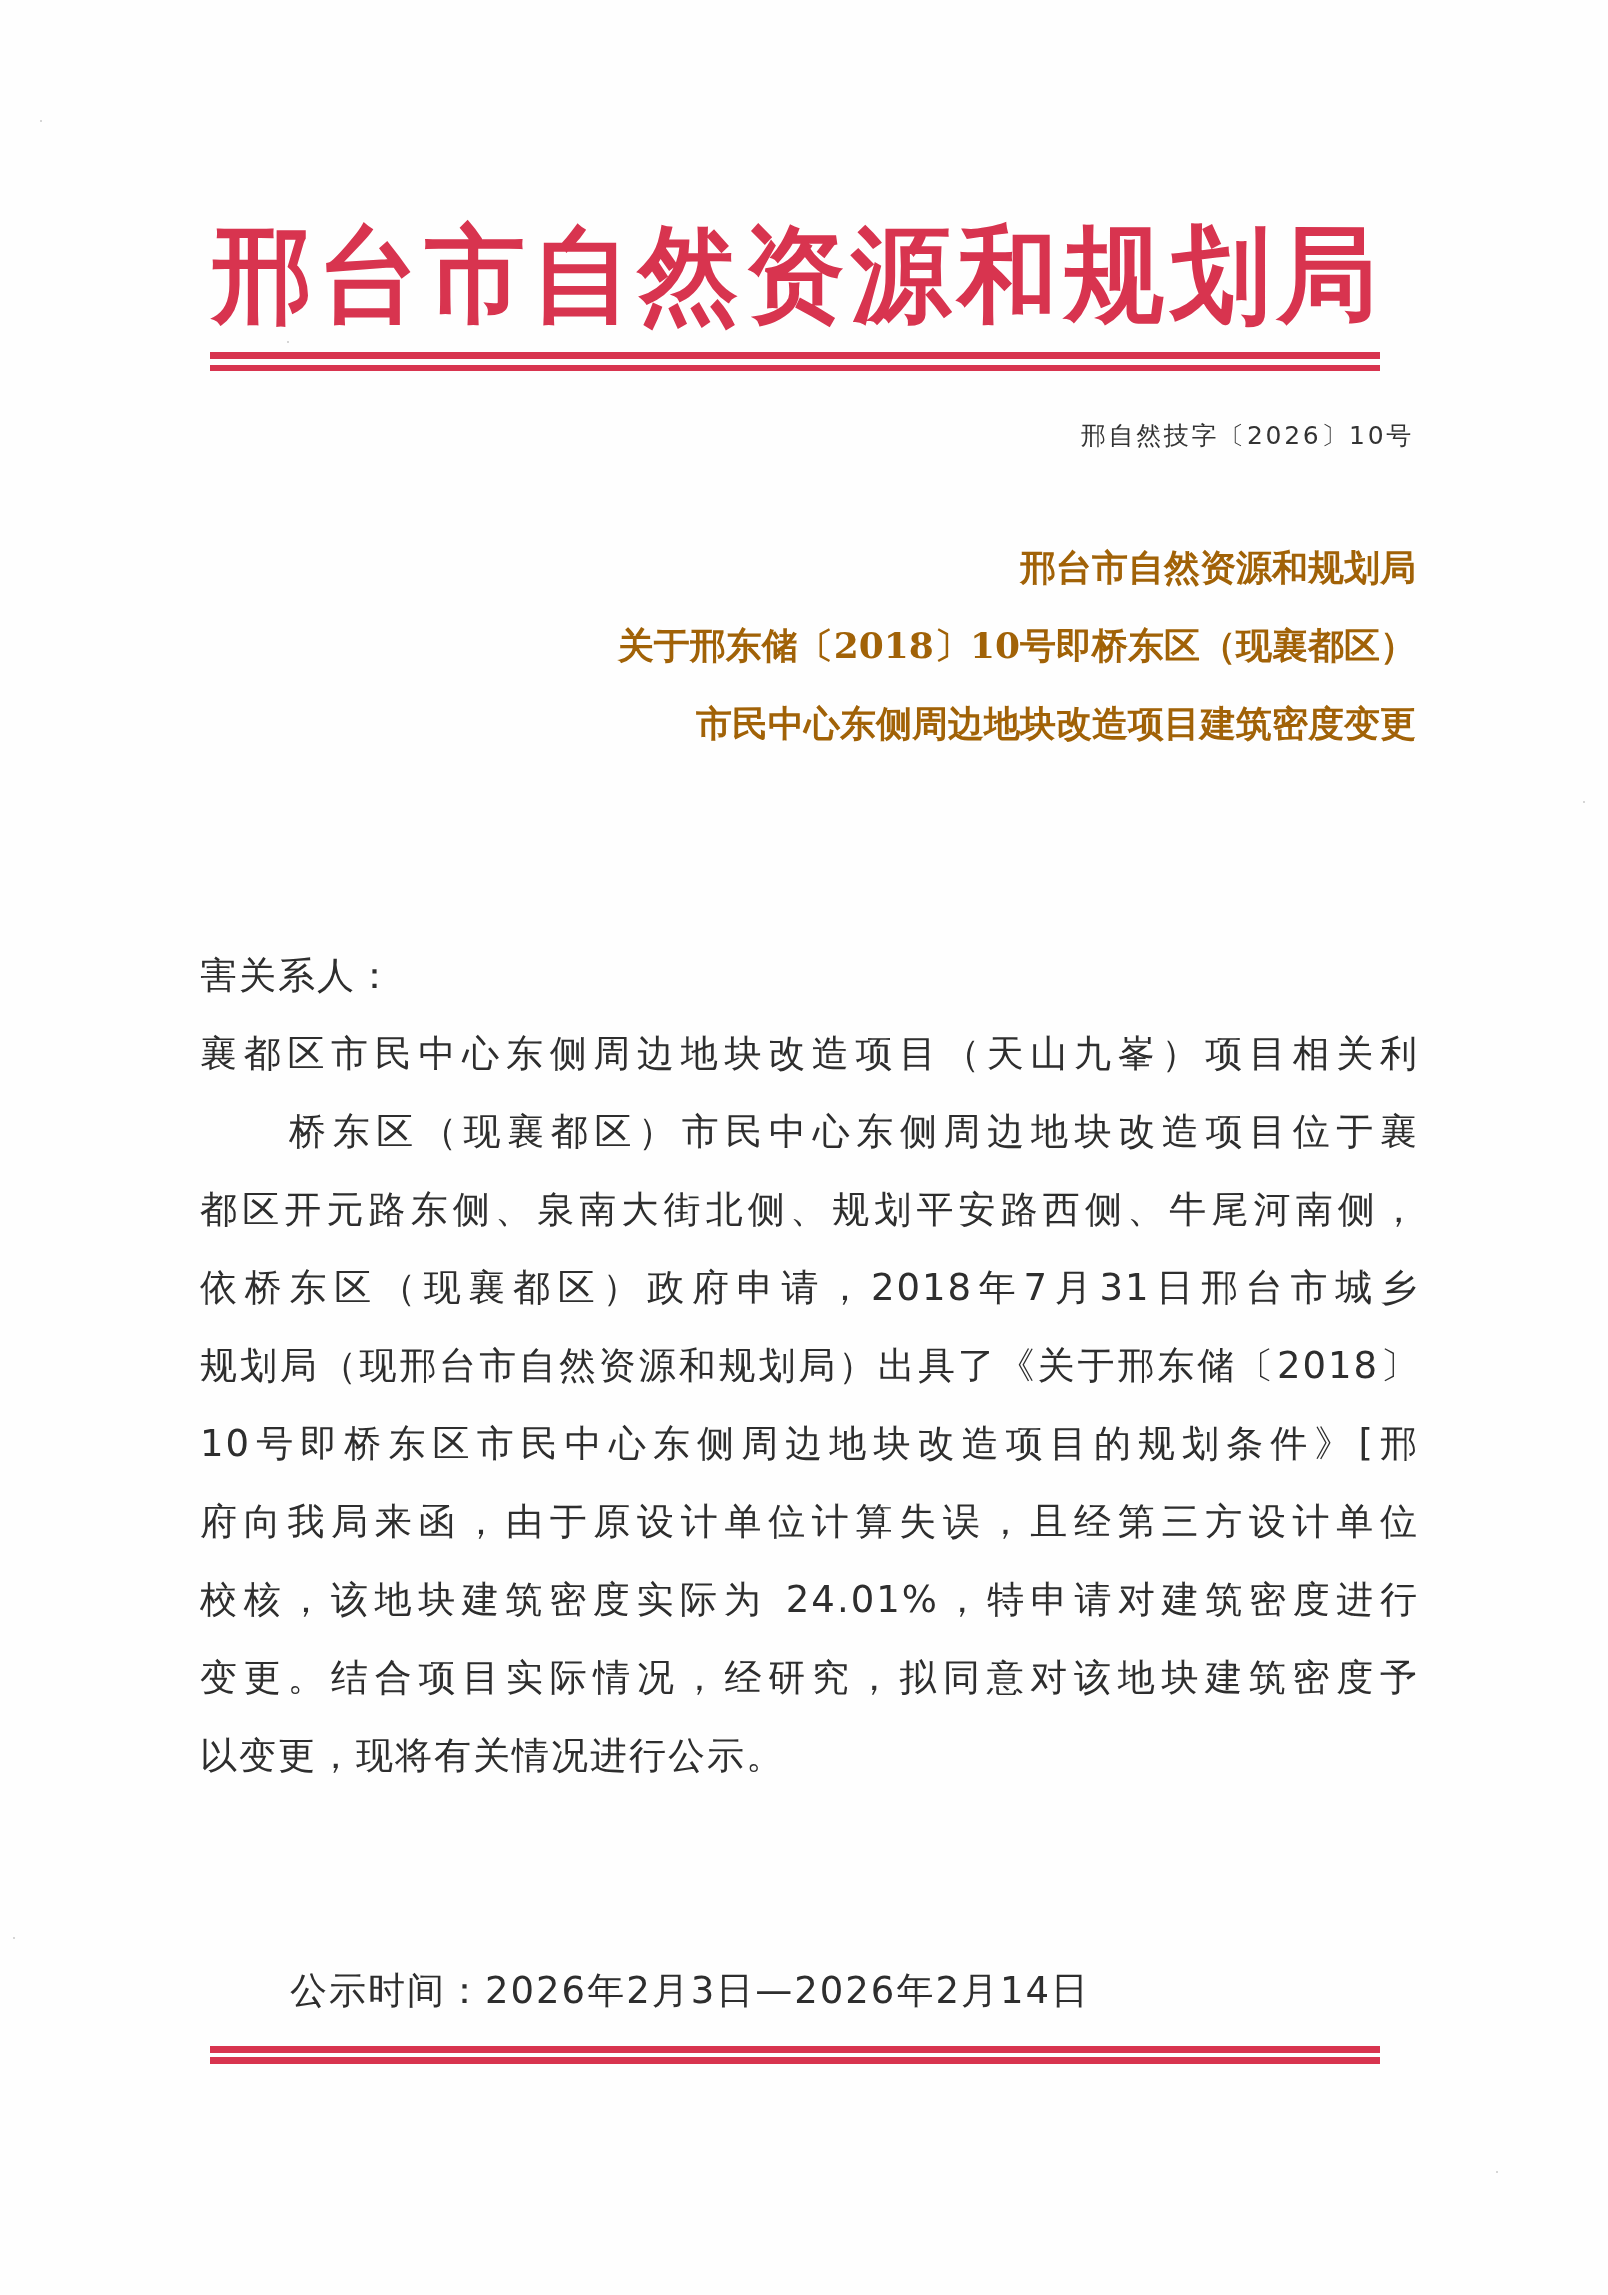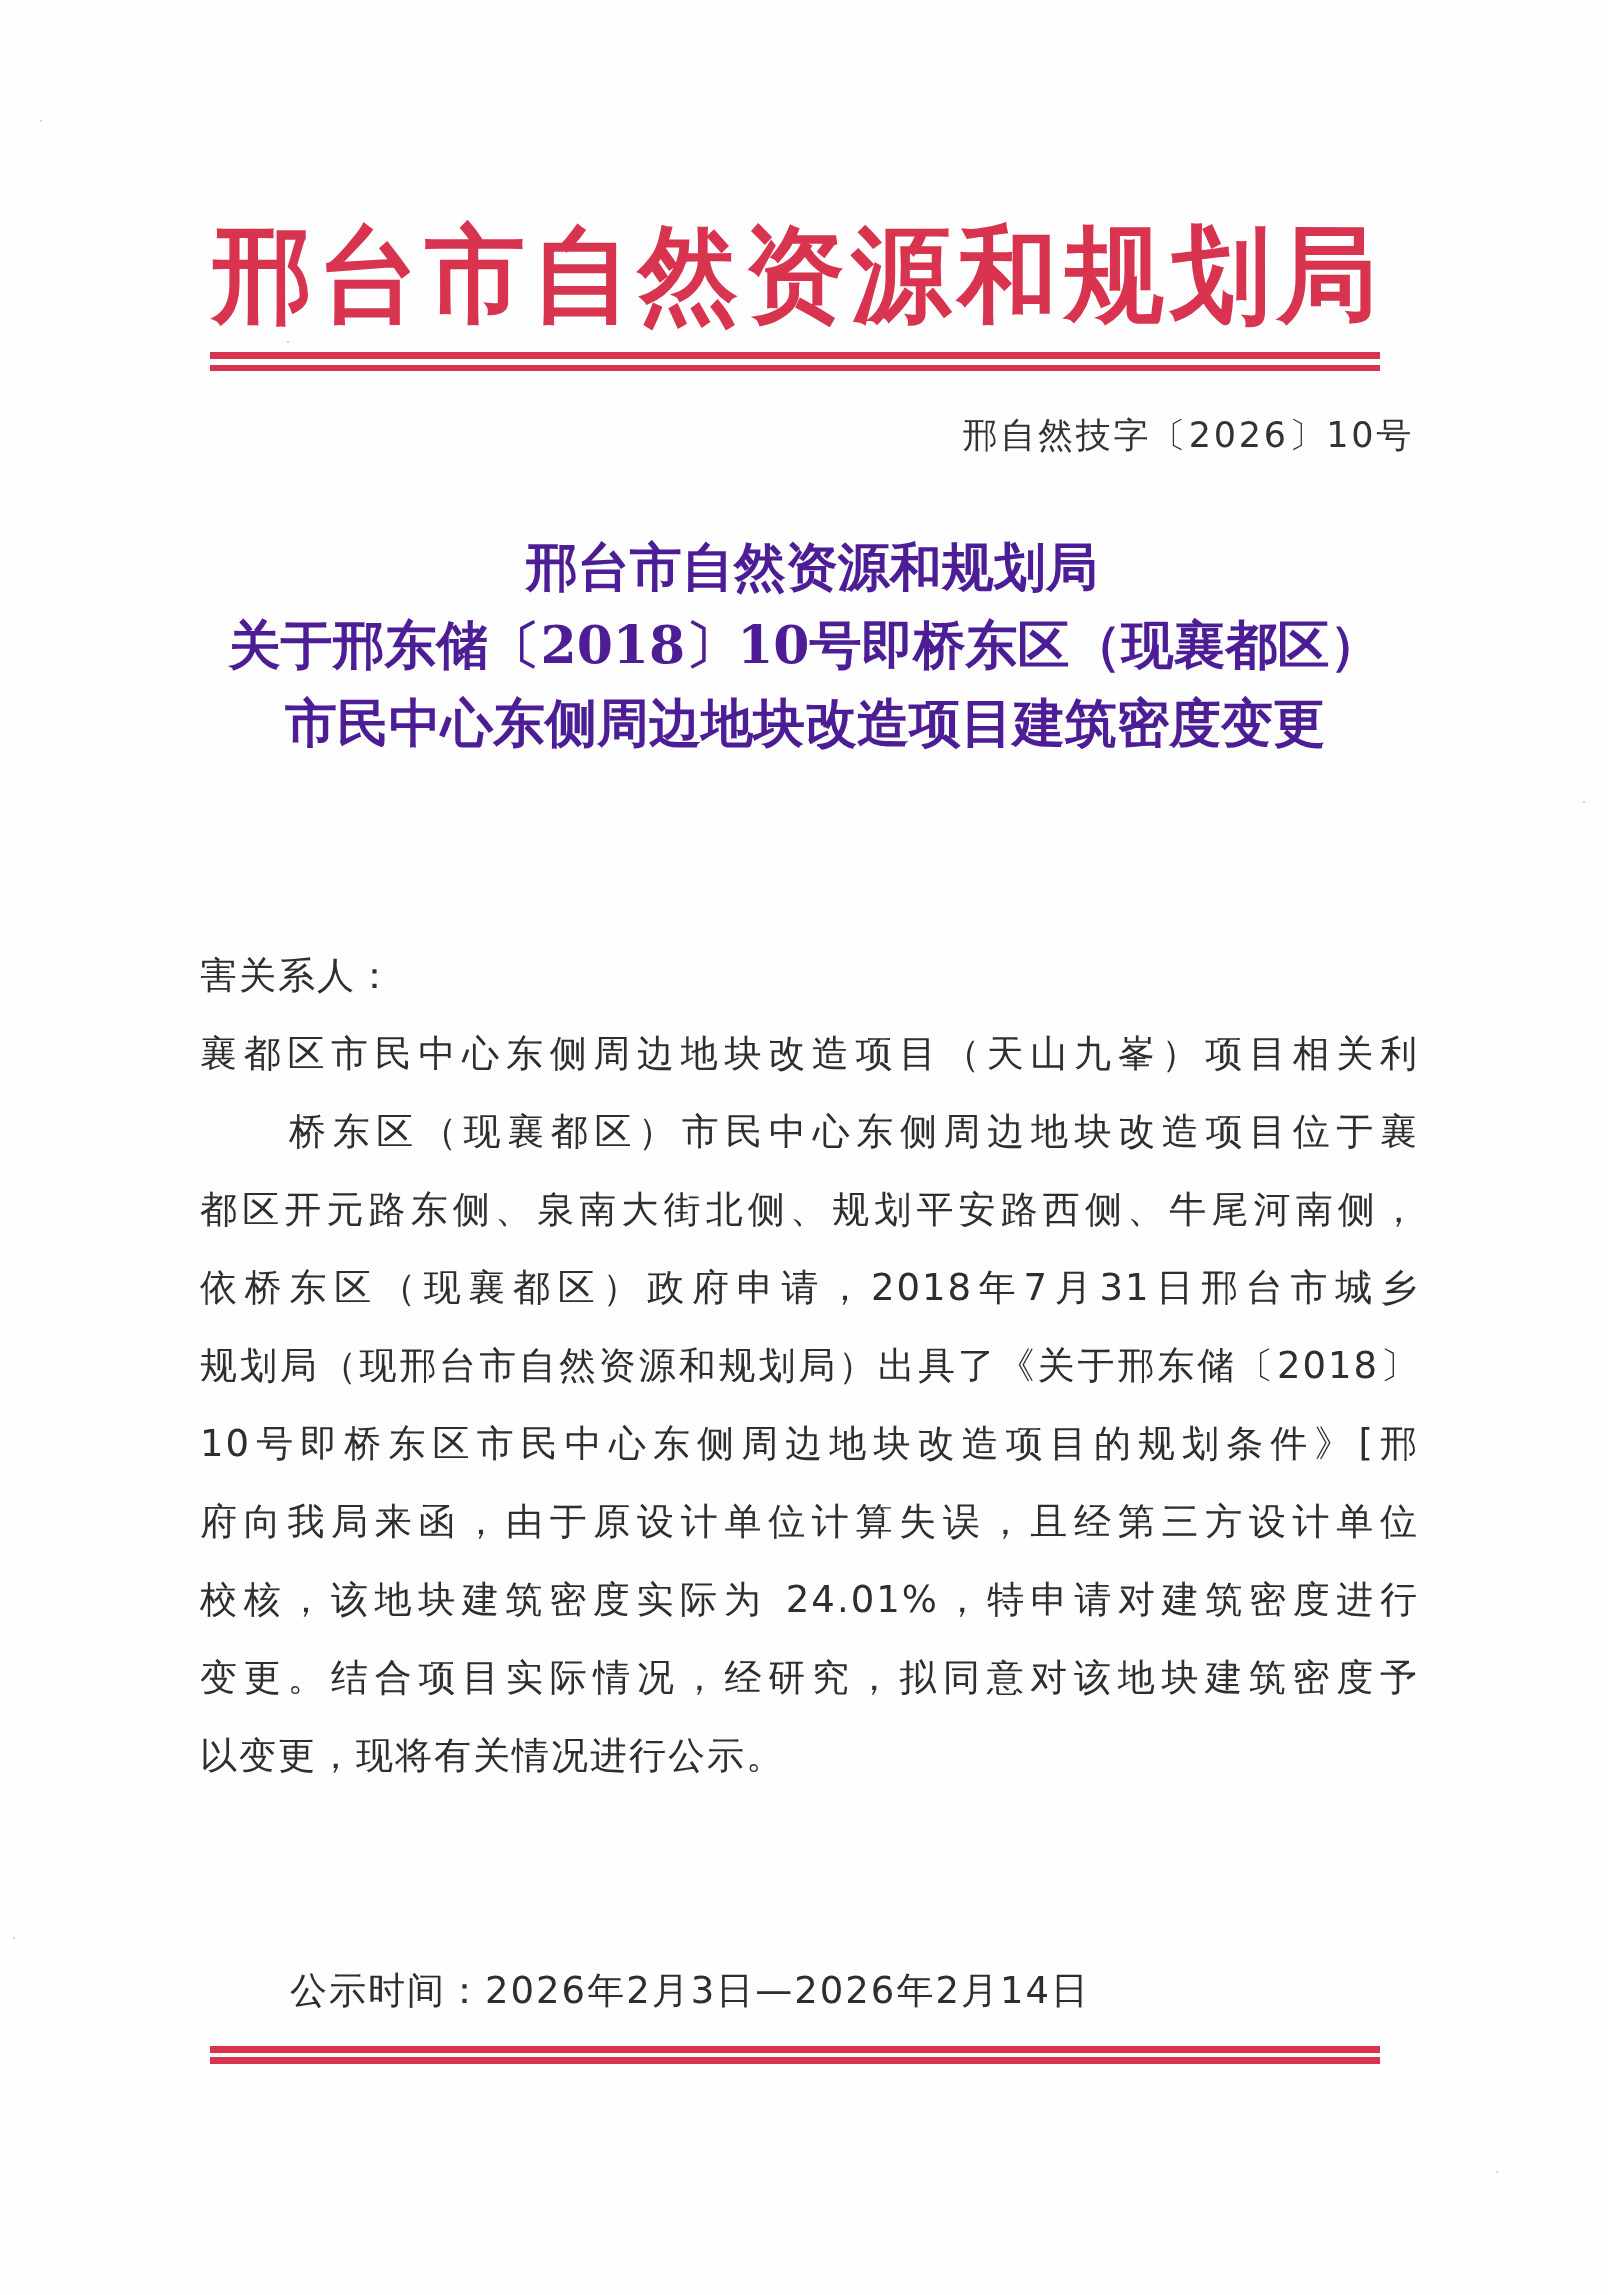--- a/index.html
+++ b/index.html
@@ -54,37 +54,37 @@
     .rule-top-1 { top: 352px; height: 7.3px; }
     .rule-top-2 { top: 365px; height: 6px; }
     .rule-bot-1 { top: 2046px; height: 6.7px; }
     .rule-bot-2 { top: 2057px; height: 7.3px; }
 
     .doc-number {
       position: absolute;
       right: 195px;
       top: 409px;
       font-family: "DejaVu Sans", "Liberation Sans", sans-serif;
-      font-size: 35px;
+      font-size: 25px;
       line-height: 53px;
       color: #333333;
       letter-spacing: 2.7px;
       white-space: nowrap;
     }
 
     .title-block {
       position: absolute;
       left: 194px;
       top: 528px;
       width: 1222px;
-      text-align: center;
+      text-align: right;
       font-family: "DejaVu Serif", "Liberation Serif", serif;
       font-weight: bold;
-      color: #4c1d95;
-      font-size: 52px;
+      color: #a16207;
+      font-size: 36px;
     }
     .title-line {
       display: block;
       height: 78px;
       line-height: 78px;
       white-space: nowrap;
     }
     .title-line.l1 { margin-left: 13.4px; }
 
     .body-text {

